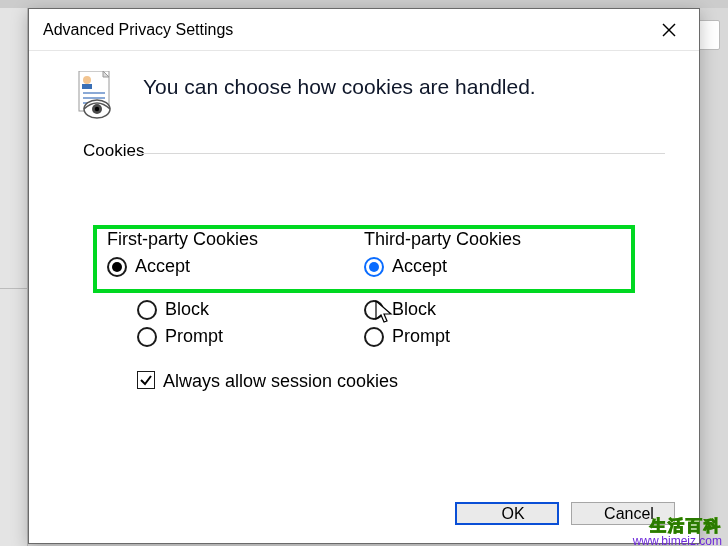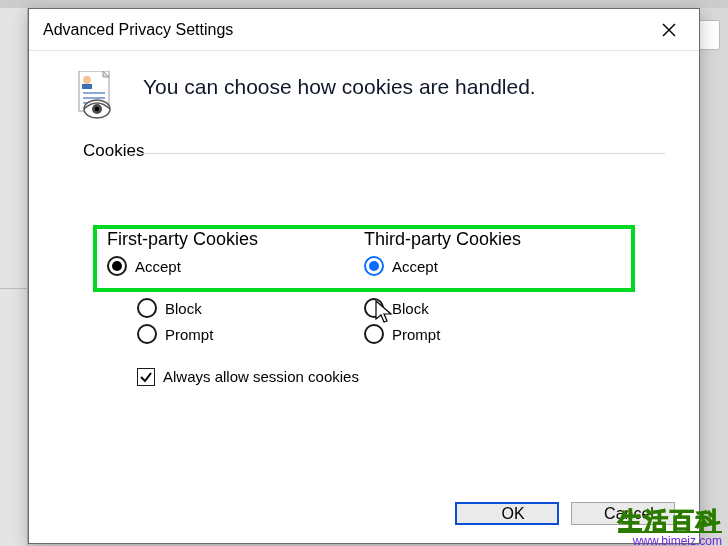--- a/index.html
+++ b/index.html
@@ -148,21 +148,21 @@
       border-radius: 50%;
       background: #000;
     }
     .radio-dot.blue {
       background: #0a6cff;
     }
     .radio-outline.blue-ring {
       border-color: #0a6cff;
     }
     .radio-label {
-      font-size: 15px;
+      font-size: 18px;
       color: #000;
     }
     .below-grid {
       display: flex;
       padding: 0 44px;
     }
     .below-grid .col { flex: 1; }
     .checkbox-row {
       display: flex;
       align-items: flex-start;
@@ -209,28 +209,27 @@
       pointer-events: none;
     }
     .watermark {
       position: absolute;
       right: 6px;
       bottom: 6px;
       text-align: right;
       line-height: 1.1;
     }
     .watermark .cn {
-      font-size: 24px;
+      font-size: 16px;
       font-weight: bold;
       letter-spacing: 2px;
       background: linear-gradient(#7fcf2a,#4aa60a);
       -webkit-background-clip: text;
       background-clip: text;
       color: transparent;
-      text-decoration: underline;
       -webkit-text-stroke: 1px #2a7a00;
     }
     .watermark .url {
       font-size: 12px;
       color: #6d28d9;
     }
     .side-shadow-left {
       position: absolute;
       left: 0; top: 0;
       width: 28px; height: 546px;

